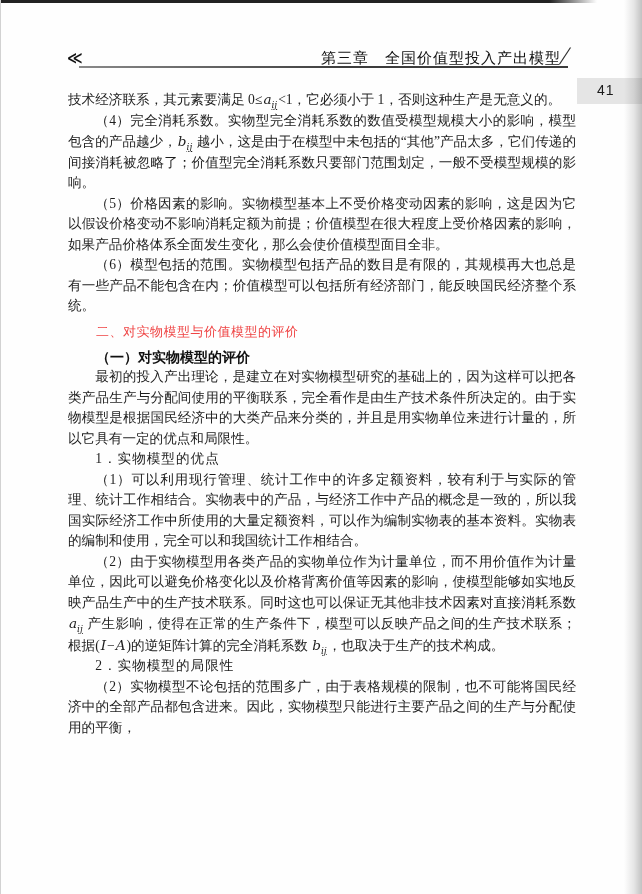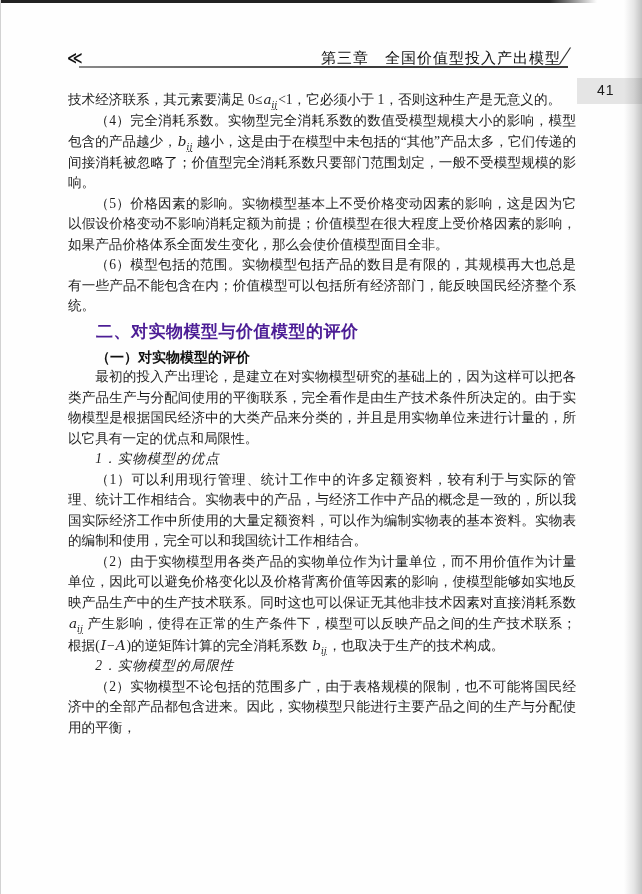--- a/index.html
+++ b/index.html
@@ -57,29 +57,29 @@
   
   .content{
     position:absolute;left:68px;top:89px;width:508px;
     font-size:13.6px;line-height:20.5px;
     text-align:justify;text-justify:inter-ideograph;
   }
   .content p{margin:0;padding:0;text-indent:2em;}
   .content p.noindent{text-indent:0;}
   .content p.h1{
     font-family:"Liberation Sans","DejaVu Sans",sans-serif;
-    font-weight:bold;font-size:17px;line-height:26px;
-    text-indent:28px;margin:2px 0 2px 0;letter-spacing:.5px;color:#4c1d95;
+    font-weight:normal;font-size:13px;line-height:26px;
+    text-indent:28px;margin:2px 0 2px 0;letter-spacing:.5px;color:#ef4444;
   }
   .content p.h2{
     font-family:"Liberation Sans","DejaVu Sans",sans-serif;
     font-weight:bold;font-size:14px;color:#101010;
   }
   .content p.hkai{
-    font-style:italic;letter-spacing:1px;
+    letter-spacing:1px;
   }
   .var{font-style:italic;font-family:"DejaVu Serif",serif;padding:0 1px;}
   .var sub{font-size:9px;font-style:italic;line-height:0;text-decoration:underline;}
 </style>
 </head>
 <body>
 
 <div class="page">
   <div class="top-edge"></div>
   <div class="left-edge"></div>

